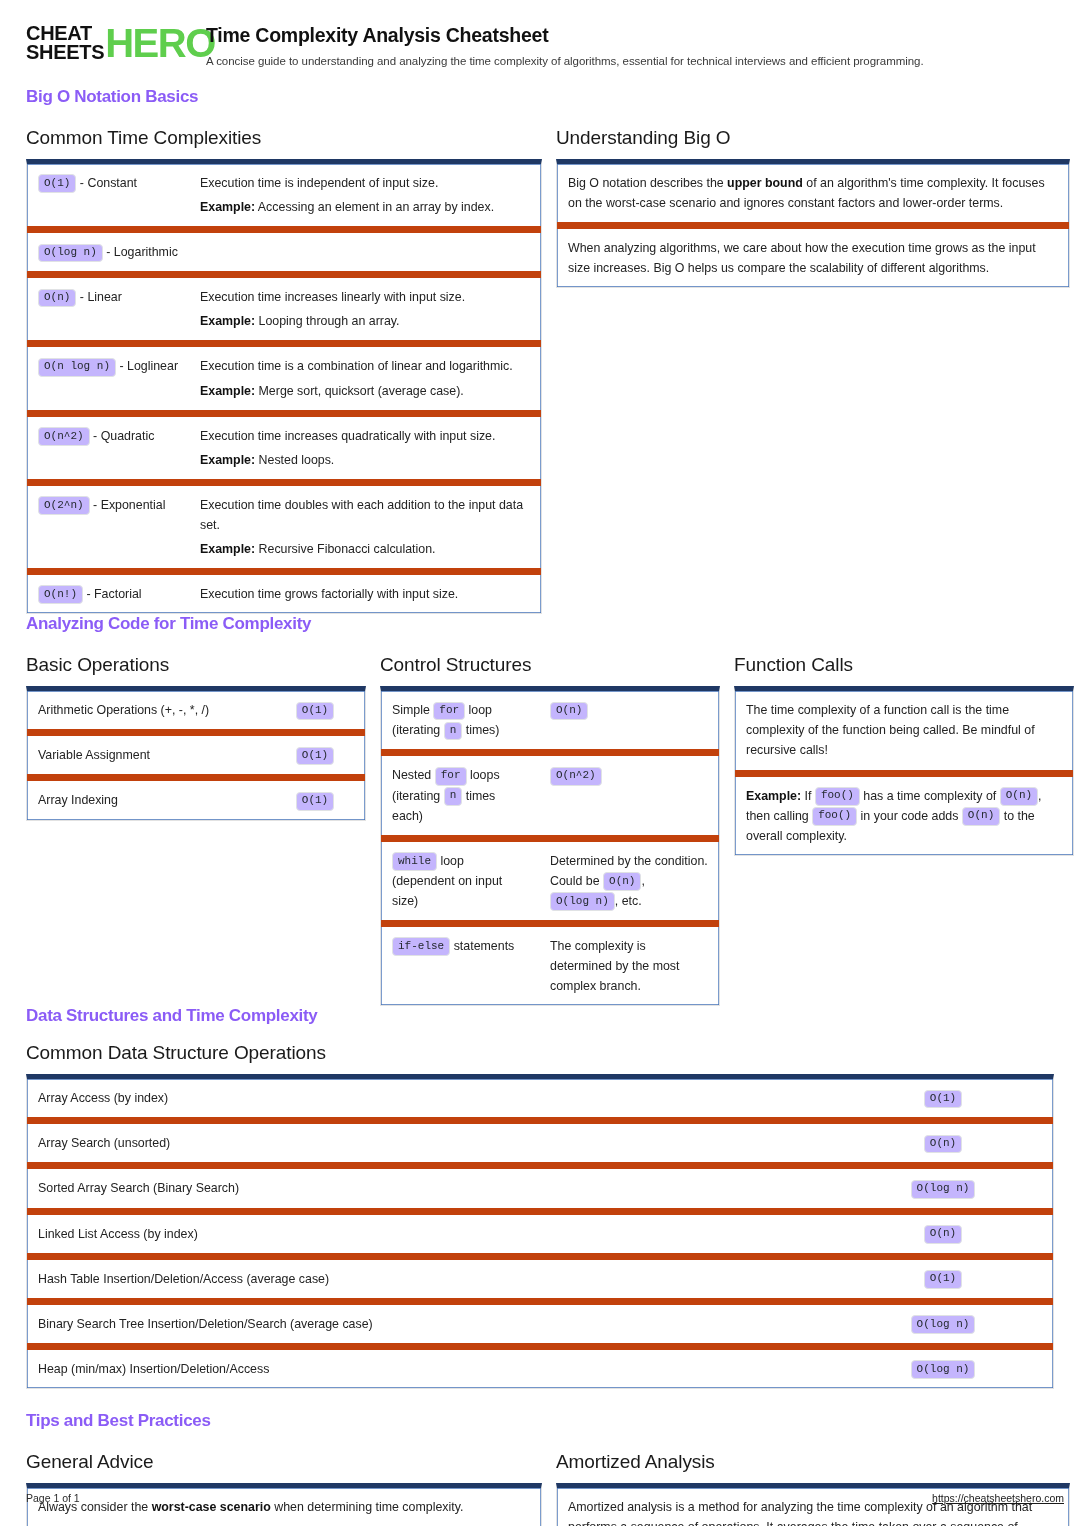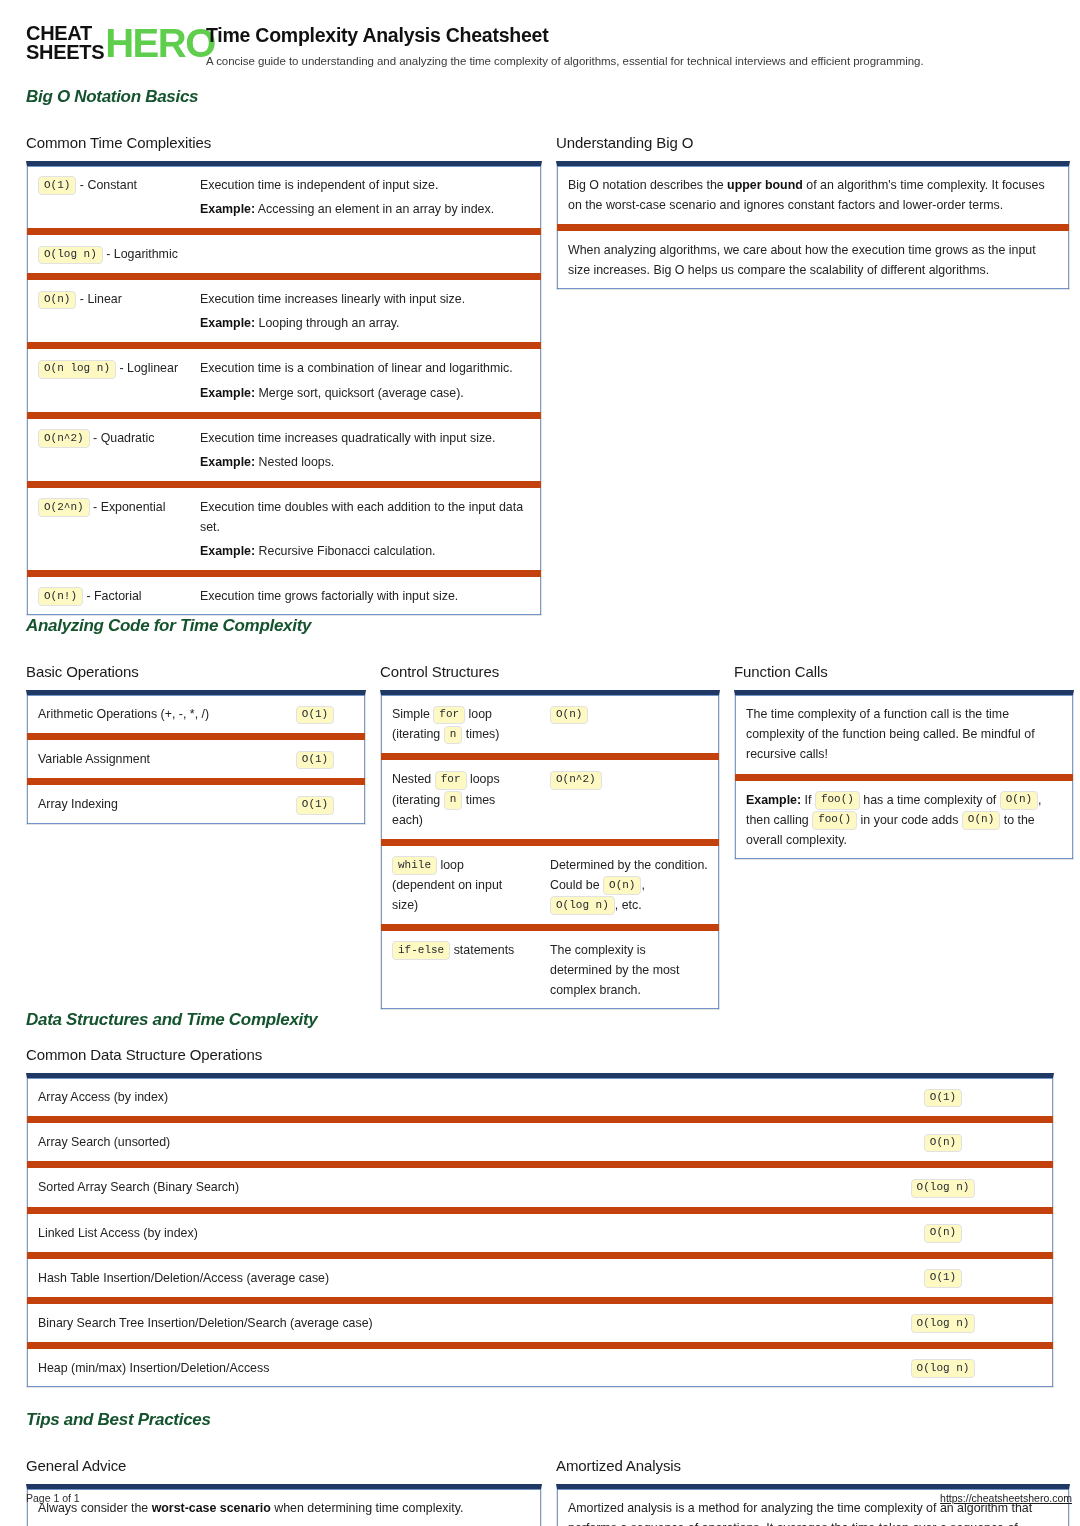--- a/index.html
+++ b/index.html
@@ -25,45 +25,44 @@
   .logo-hero {
     color:#5fce4d; font-size:40px; font-weight:bold; letter-spacing:-1.5px;
     line-height:0.82; margin-left:1px; font-family:"Liberation Sans", sans-serif;
   }
   .head-text { padding-left:28px; padding-top:2px; }
   .doc-title { font-size:19.5px; font-weight:bold; color:#111; letter-spacing:-0.25px; }
   .doc-sub { font-size:11.5px; color:#3a3a3a; margin-top:8px; letter-spacing:-0.05px; }
 
   
   h2.section-title {
-    font-size:17px; font-weight:bold; color:#14532d; margin:0;
+    font-size:17px; font-weight:bold; color:#8b5cf6; margin:0;
     letter-spacing:-0.3px;
-    font-style:italic;
   }
   h3.panel-title {
-    font-size:15px; font-weight:normal; color:#1a1a1a; margin:11px 0 10px 0;
+    font-size:19px; font-weight:normal; color:#1a1a1a; margin:4px 0 10px 0;
     letter-spacing:-0.1px;
   }
 
   
   .panel {
     border:1px solid #e2e2e2;
     border-top:5px solid #1f3864;
     box-shadow:0 0 0 0.7px #4573b8 inset;
     background:#fff;
   }
   .panel > .row { display:flex; border-top:7px solid #c2410c; }
   .panel > .row:first-child { border-top:none; }
   .cell { padding:9px 11px 9px 11px; font-size:12.4px; line-height:1.62; color:#232323; }
   .cell b { font-weight:bold; color:#111; }
 
   code.chip {
     font-family:"Liberation Mono", monospace;
     font-size:11px;
-    background:#fef9c3;
+    background:#c4b5fd;
     border:1px solid #e0e2e4;
     border-radius:4px;
     padding:1.5px 5px;
     color:#24292f;
     white-space:nowrap;
     display:inline-block;
     line-height:1.25;
     vertical-align:middle;
   }
 
@@ -97,21 +96,21 @@
   .ds-val { width:220px; flex:0 0 220px; text-align:center; }
 
   
   #sec-tips { margin-top:22px; }
   #tips-cols { margin-top:16px; align-items:flex-start; }
   .tip-left { width:516px; flex:0 0 516px; }
   .tip-right { width:514px; flex:0 0 514px; }
 
   
   .footer {
-    position:absolute; left:26px; right:8px; bottom:22px;
+    position:absolute; left:26px; right:16px; bottom:22px;
     display:flex; justify-content:space-between; align-items:center;
     font-size:10.5px; color:#2b2b2b;
   }
   .footer a { color:#1a1a1a; text-decoration:underline;padding-left:45px; }
 </style>
 </head>
 <body>
 
 <div class="page">
 

